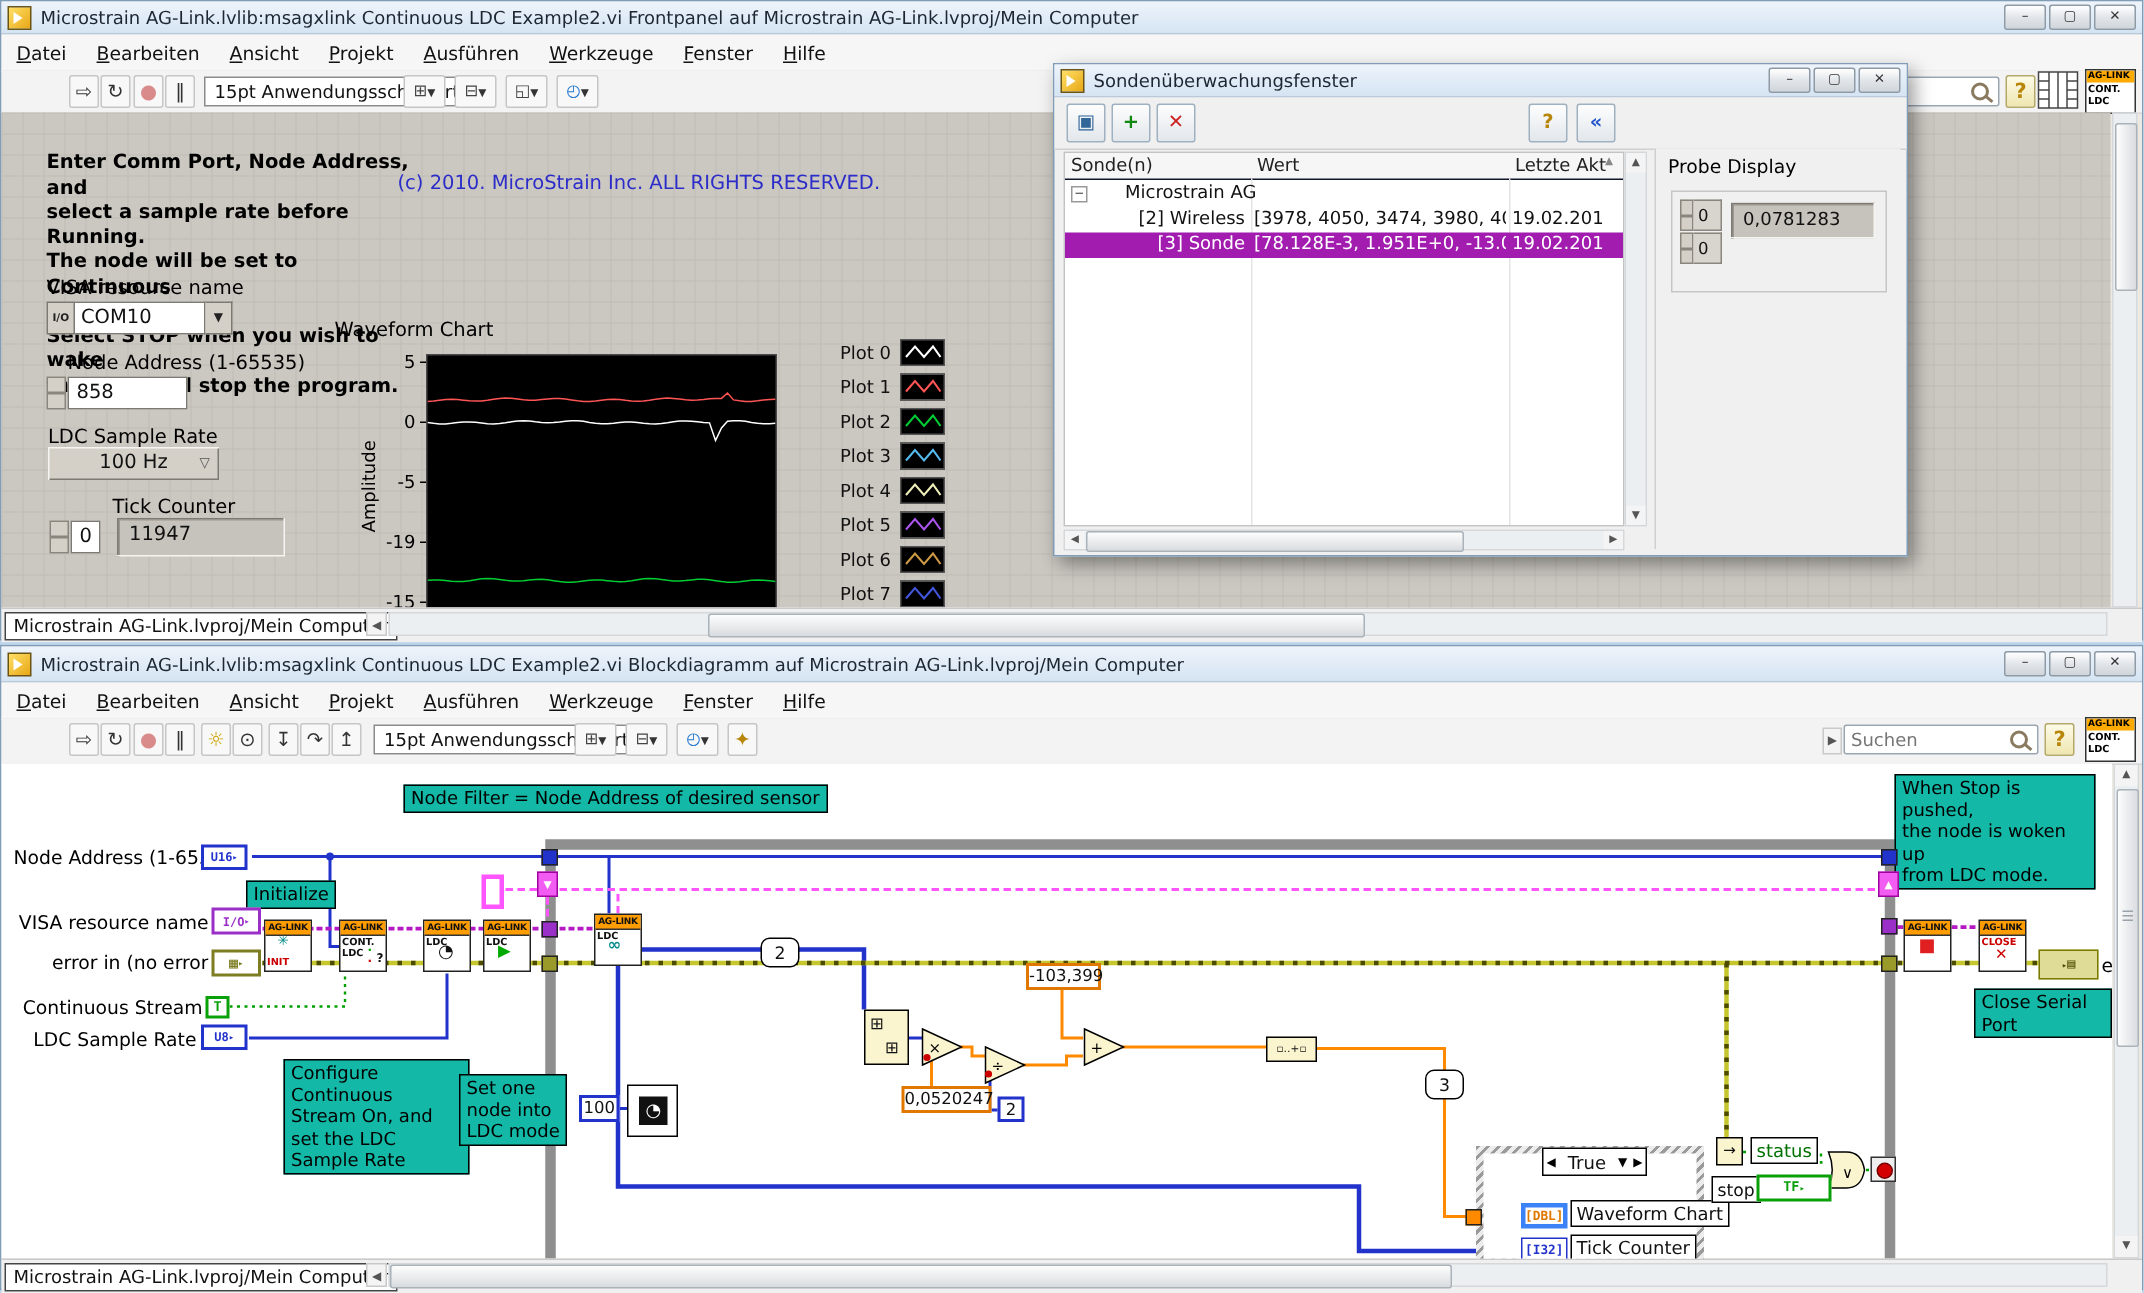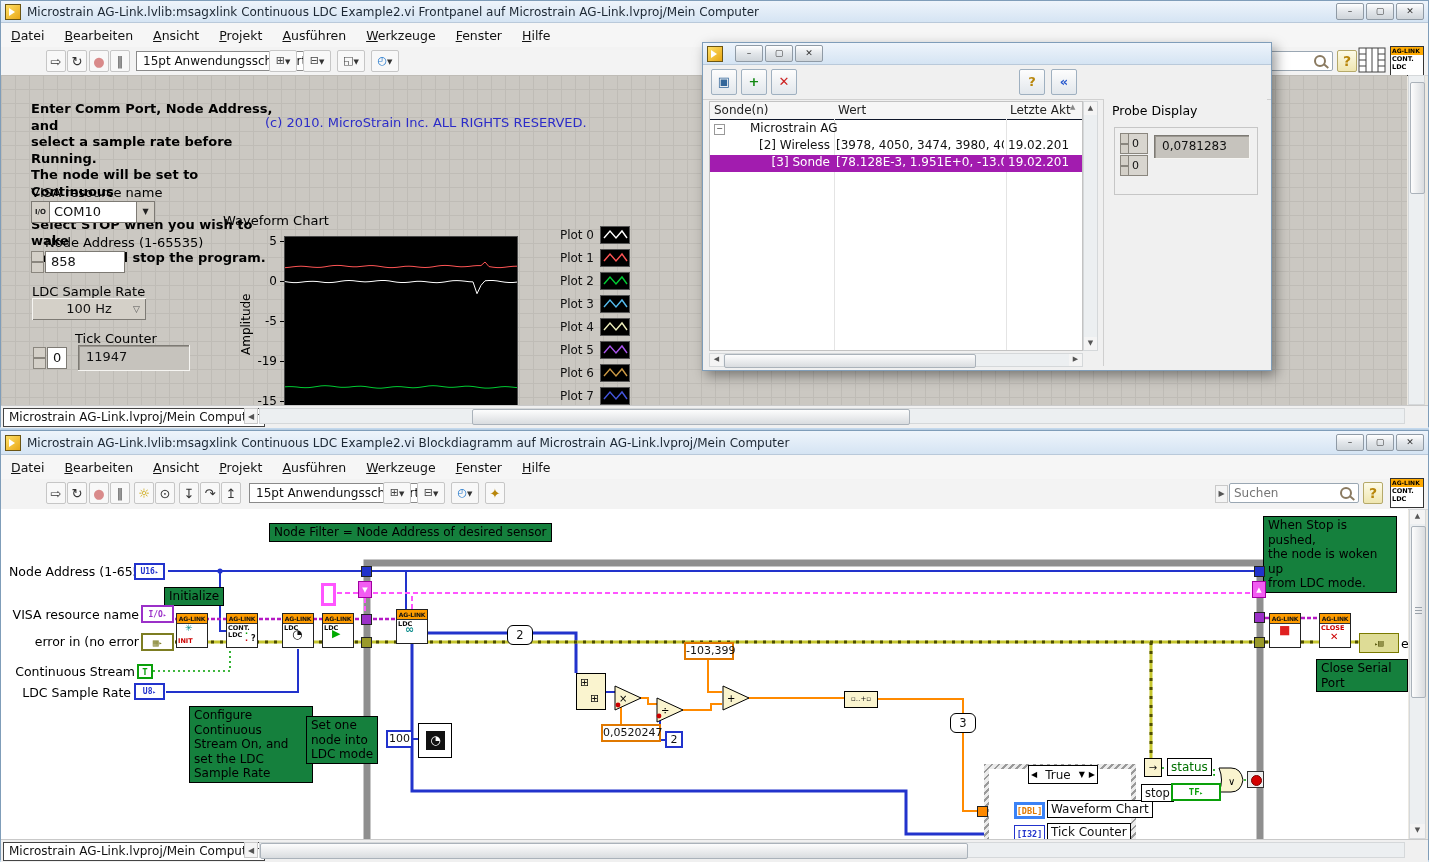--- a/index.html
+++ b/index.html
@@ -87,21 +87,21 @@
   .treebox{position:absolute;left:4px;top:3px;width:9px;height:9px;border:1px solid #999;background:#fff;font-size:8px;line-height:8px;text-align:center;color:#333;}
   .pdisp{position:absolute;left:400px;top:56px;right:4px;bottom:4px;background:#f0f0f0;border-left:1px solid #cfcfcf;}
   .pdlabel{font-size:12.5px;color:#000;position:absolute;left:8px;top:4px;text-align:center;}
   .pspin{position:absolute;width:28px;height:21px;display:flex;}
   .pspin .ar{width:9px;display:flex;flex-direction:column;}
   .pspin .ar span{flex:1;font-size:5px;line-height:9px;text-align:center;background:#d4d0c8;border:1px solid #8a867e;color:#333;}
   .pspin .vl{flex:1;background:#d8d5cf;border:1px solid #8a867e;border-left:0;font-size:11px;line-height:19px;padding-left:3px;}
 
   
   .diagram{position:absolute;left:0;top:78px;width:1407px;height:330px;background:#fff;overflow:hidden;}
-  .note{position:absolute;background:#15803d;border:1px solid #000;font-size:12px;line-height:14.5px;padding:1px 4px;white-space:pre-line;color:#000;z-index:5;}
+  .note{position:absolute;background:#14b8a6;border:1px solid #000;font-size:12px;line-height:14.5px;padding:1px 4px;white-space:pre-line;color:#000;z-index:5;}
   .dlbl{position:absolute;background:#fff;border:1px solid #000;font-size:12px;line-height:16px;padding:0 3px;white-space:nowrap;z-index:5;}
   .flbl{position:absolute;font-size:12.5px;color:#000;white-space:nowrap;overflow:hidden;text-align:right;z-index:4;}
   .term{position:absolute;background:#fff;box-sizing:border-box;display:flex;align-items:center;justify-content:center;font-weight:bold;font-family:"DejaVu Sans Mono","Liberation Mono",monospace;z-index:6;}
   .vi{position:absolute;width:32px;height:35px;background:#fff;border:1px solid #222;box-sizing:border-box;z-index:6;}
   .vi .hd{height:9px;background:#ff9c00;border-bottom:1px solid #333;font-size:6px;font-weight:bold;text-align:center;line-height:9px;overflow:hidden;letter-spacing:-0.2px;}
   .vi .bd{position:relative;height:23px;font-size:6.5px;font-weight:bold;line-height:7px;padding:1px 0 0 1px;white-space:pre-line;}
   .vi .glyph{position:absolute;}
   .tun{position:absolute;width:11px;height:11px;border:1px solid #222;box-sizing:border-box;z-index:7;}
   .sreg{position:absolute;width:14px;height:17px;background:#f25cf2;border:1px solid #a000a0;color:#fff;font-size:7px;text-align:center;line-height:16px;box-sizing:border-box;z-index:7;}
   .probeb{position:absolute;width:26px;height:20px;background:#fff;border:1px solid #000;border-radius:6px;font-size:11.5px;text-align:center;line-height:18px;box-sizing:border-box;z-index:7;}
@@ -312,20 +312,21 @@
       <span class="sbarrow" style="left:243px;top:2px;">◀</span>
       <div class="htrack" style="left:258px;top:2px;width:1146px;">
         <div class="hthumb" style="left:212px;width:436px;"></div>
       </div>
     </div>
   </div>
 
   <div class="win" id="pw" style="left:702px;top:42px;width:570px;height:329px;">
     <div class="tbar">
       <span class="lvicon"></span>
+      <span class="ttext">Sondenüberwachungsfenster</span>
       <span class="wbtns">
         <span class="wbtn">–</span>
         <span class="wbtn">▢</span>
         <span class="wbtn">✕</span>
       </span>
     </div>
     <div class="pwtools">
       <span class="pbtn" style="left:8px;color:#336699;">▣</span>
       <span class="pbtn" style="left:38px;color:#118811;font-weight:bold;">+</span>
       <span class="pbtn" style="left:68px;color:#cc2222;font-weight:bold;">✕</span>

